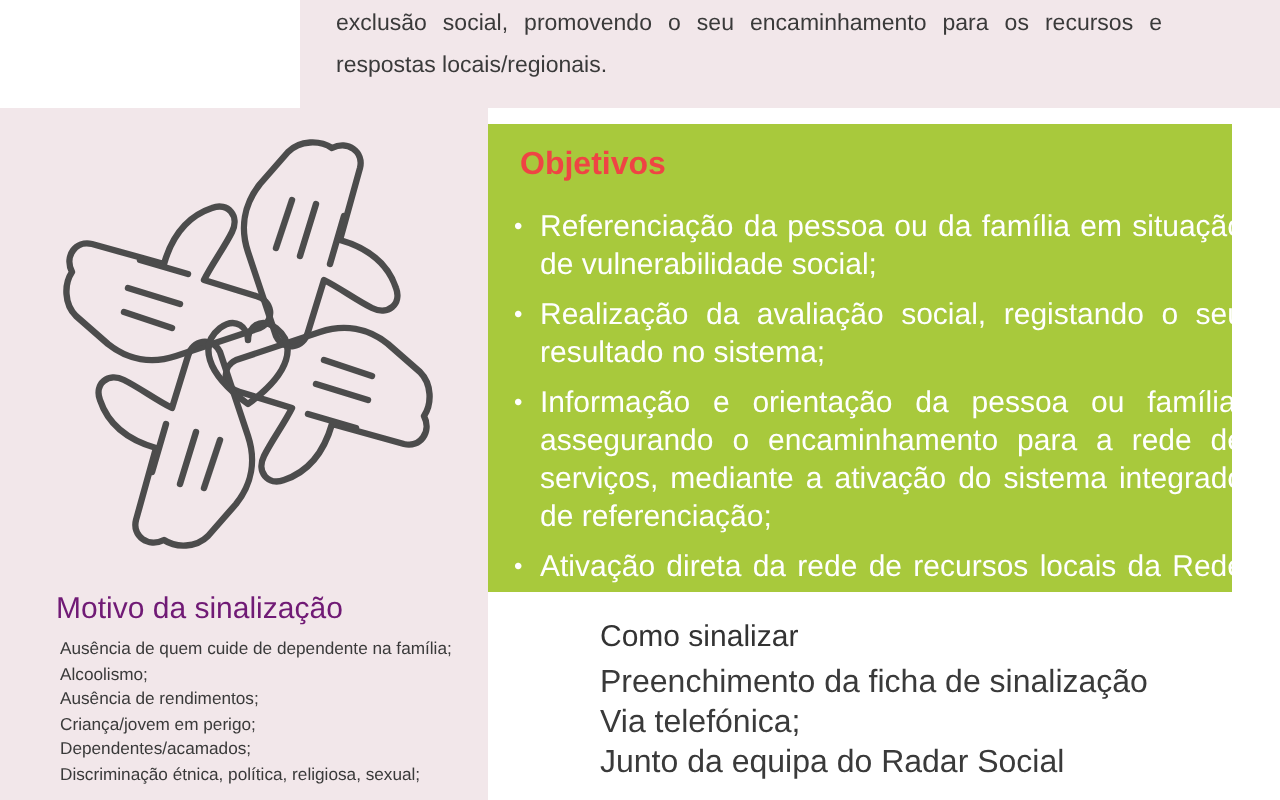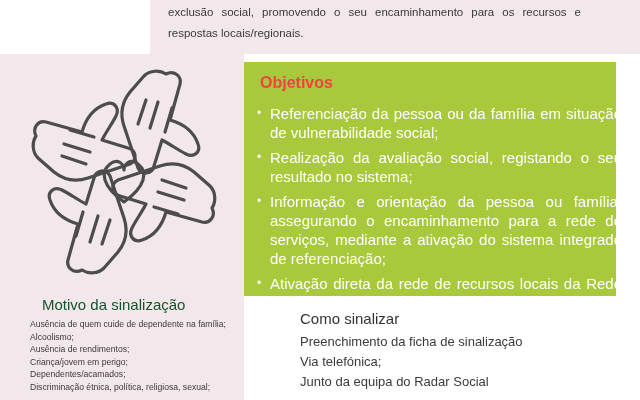--- a/index.html
+++ b/index.html
@@ -96,24 +96,24 @@
     position: absolute;
     left: -13px;
     top: 0;
     color: #ffffff;
     font-size: 12px;
   }
 
   
   #motivo-title {
     position: absolute;
-    left: 42px;
+    left: 28px;
     top: 296px;
     font-size: 15px;
-    color: #14532d;
+    color: #701a75;
   }
   #motivo-list {
     position: absolute;
     left: 30px;
     top: 318px;
     width: 205px;
     margin: 0;
     padding: 0;
     list-style: none;
   }
@@ -134,21 +134,21 @@
   #como-list {
     position: absolute;
     left: 300px;
     top: 332px;
     width: 320px;
     margin: 0;
     padding: 0;
     list-style: none;
   }
   #como-list li {
-    font-size: 13px;
+    font-size: 16px;
     line-height: 20px;
     color: #3a3a3a;
   }
 </style>
 </head>
 <body>
 
 <div id="intro-block"></div>
 <div id="intro-text">exclusão social, promovendo o seu encaminhamento para os recursos e respostas locais/regionais.</div>
 

